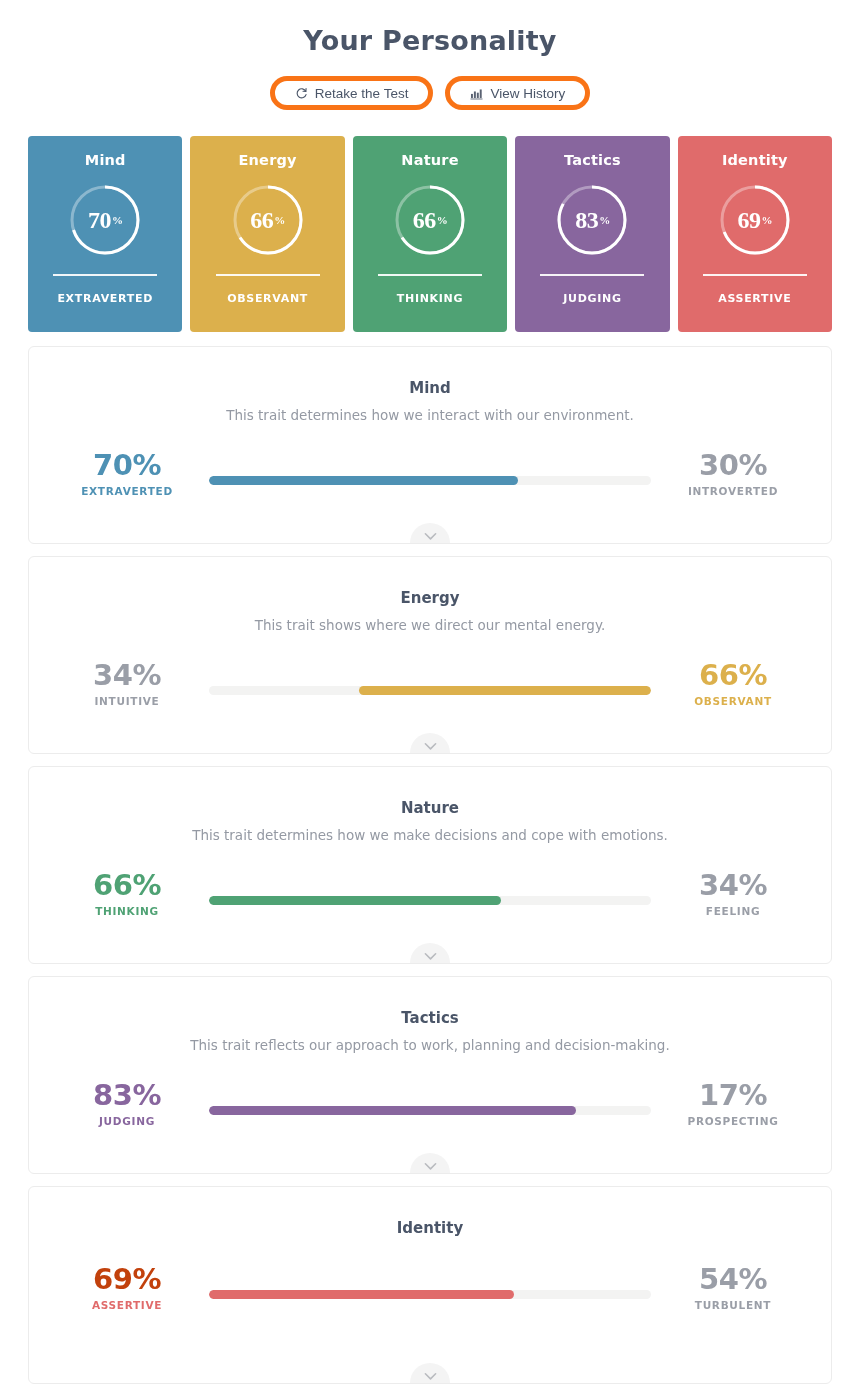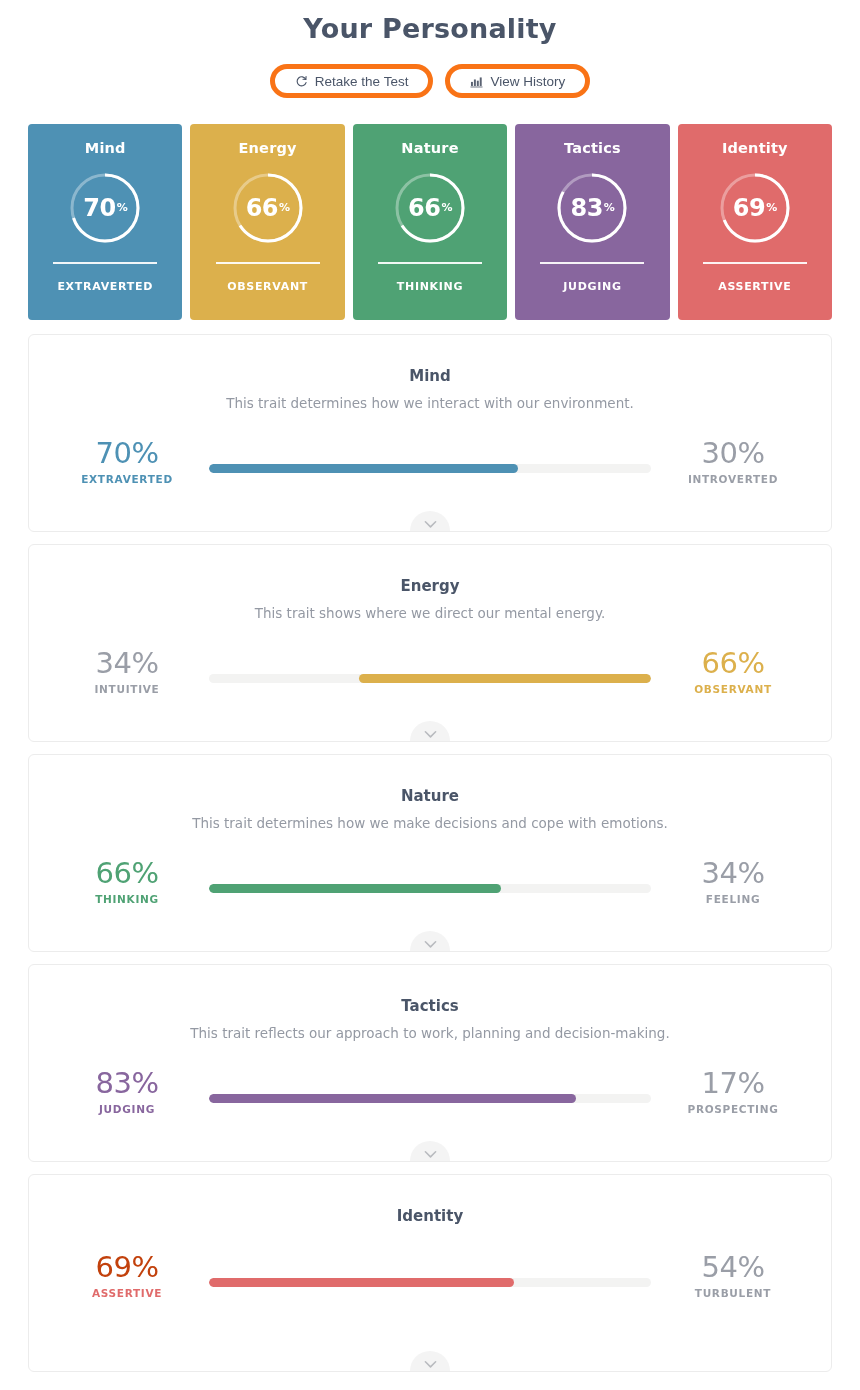--- a/index.html
+++ b/index.html
@@ -9,21 +9,21 @@
     height: 1390px;
     background: #ffffff;
     font-family: "DejaVu Sans", "Liberation Sans", sans-serif;
     overflow: hidden;
   }
 
   .page {
     width: 860px;
     height: 1390px;
     position: relative;
-    padding: 4px 28px;
+    padding: 16px 28px;
   }
 
   
   .page-title {
     text-align: center;
     font-size: 27px;
     font-weight: 700;
     color: #4a5568;
     letter-spacing: 0.2px;
     padding-top: 8px;
@@ -91,20 +91,21 @@
   .donut-value {
     position: absolute;
     inset: 0;
     display: flex;
     align-items: center;
     justify-content: center;
     color: #ffffff;
     font-size: 24px;
     font-weight: 700;
     letter-spacing: -0.5px;
+    font-family: Liberation Serif, serif;
   }
   .donut-value sup {
     font-size: 11px;
     font-weight: 700;
     vertical-align: super;
     line-height: 0;
     margin-left: 1px;
   }
 
   .card-divider {
@@ -157,21 +158,21 @@
     padding: 0 24px;
   }
 
   .side {
     width: 148px;
     flex: none;
     text-align: center;
   }
   .side .pct {
     font-size: 29px;
-    font-weight: 400;
+    font-weight: 700;
     line-height: 32px;
     letter-spacing: -0.5px;
   }
   .side .lbl {
     font-size: 10.5px;
     font-weight: 700;
     letter-spacing: 0.7px;
     margin-top: 4px;
   }
   .side.muted .pct { color: #9a9ea7; }

